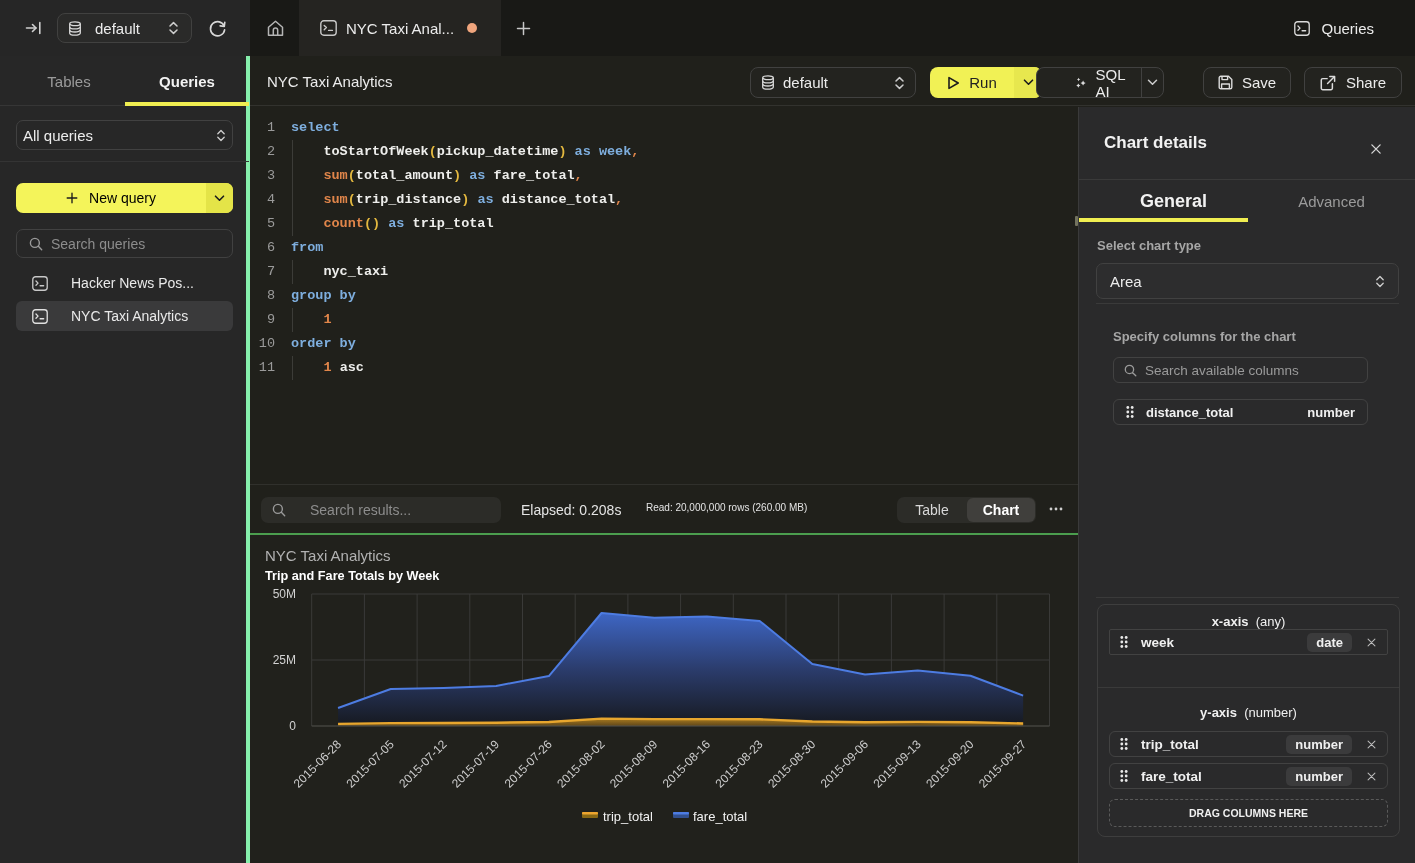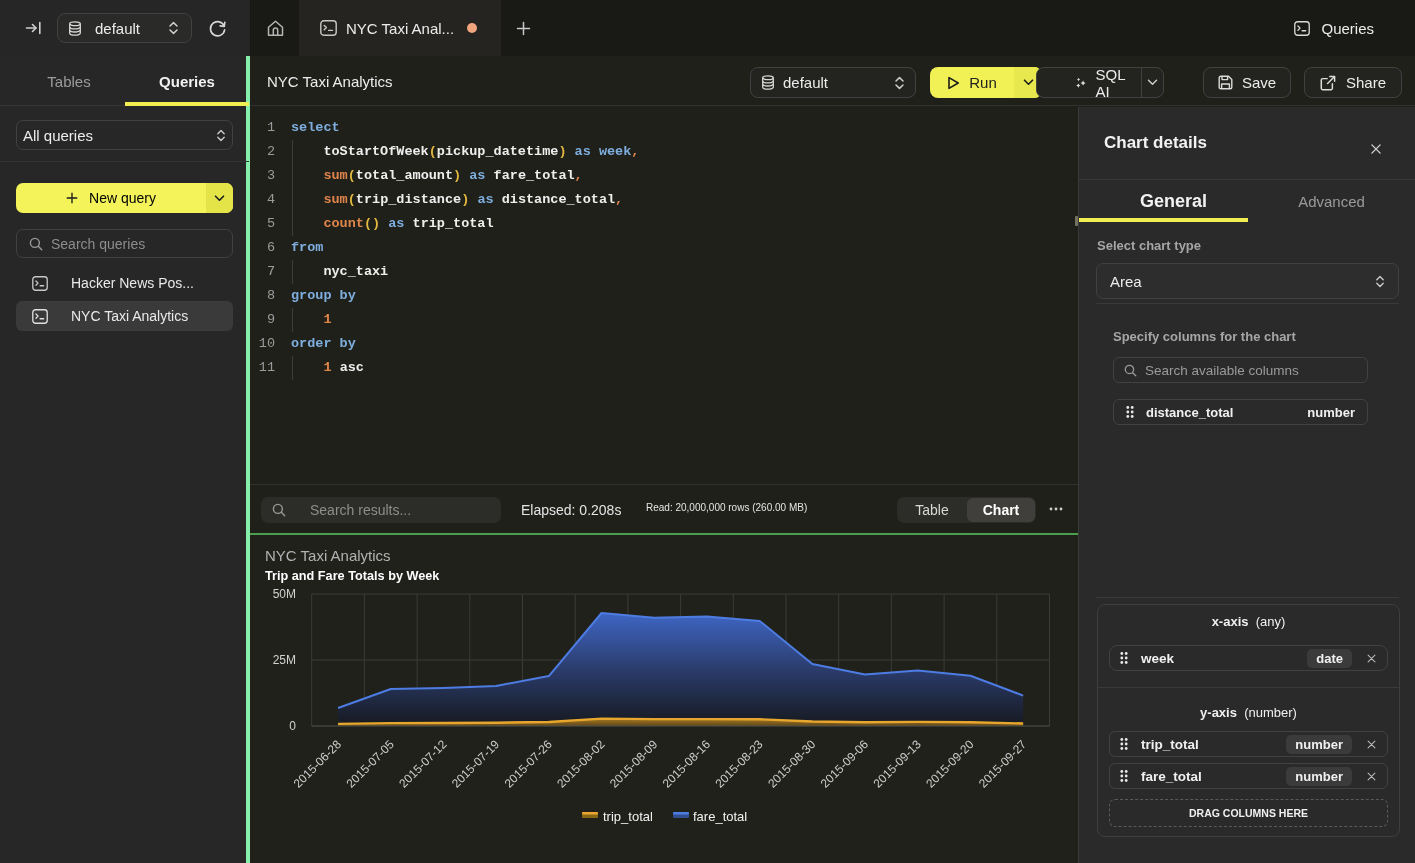--- a/index.html
+++ b/index.html
@@ -365,21 +365,21 @@
         <circle cx="6.2" cy="6" r="1.4"></circle>
         <circle cx="1.8" cy="10.5" r="1.4"></circle>
         <circle cx="6.2" cy="10.5" r="1.4"></circle>
       </svg>
     <span style="margin-left:12px;flex:1;color:#f0f0f0;font-size:13px;font-weight:700;">distance_total</span>
     <span style="color:#f0f0f0;font-size:13px;font-weight:700;">number</span>
   </div>
   <div style="position:absolute;left:17px;top:490px;width:303px;height:1px;background:#3a3a3a;"></div>
   <div style="position:absolute;left:18px;top:497px;width:303px;height:233px;border:1px solid #3e3e3e;border-radius:8px;">
     <div style="position:absolute;left:0;top:9px;width:100%;text-align:center;font-size:13px;color:#f0f0f0;"><b>x-axis</b>&nbsp; (any)</div>
-    <div style="position:absolute;left:11px;top:40px;width:279px;height:26px;border:1px solid #424242;border-radius:8px;display:flex;align-items:center;padding:0 10px;">
+    <div style="position:absolute;left:11px;top:24px;width:279px;height:26px;border:1px solid #424242;border-radius:2px;display:flex;align-items:center;padding:0 10px;">
       <svg width="8" height="12" viewBox="0 0 8 12" fill="#e8e8e8">
           <circle cx="1.8" cy="1.5" r="1.4"></circle>
           <circle cx="6.2" cy="1.5" r="1.4"></circle>
           <circle cx="1.8" cy="6" r="1.4"></circle>
           <circle cx="6.2" cy="6" r="1.4"></circle>
           <circle cx="1.8" cy="10.5" r="1.4"></circle>
           <circle cx="6.2" cy="10.5" r="1.4"></circle>
         </svg>
       <span style="margin-left:13px;flex:1;color:#f0f0f0;font-size:13.5px;font-weight:700;">week</span>
       <span style="background:#3b3b3c;border-radius:5px;padding:2px 9px;color:#f0f0f0;font-size:13px;font-weight:700;">date</span>

